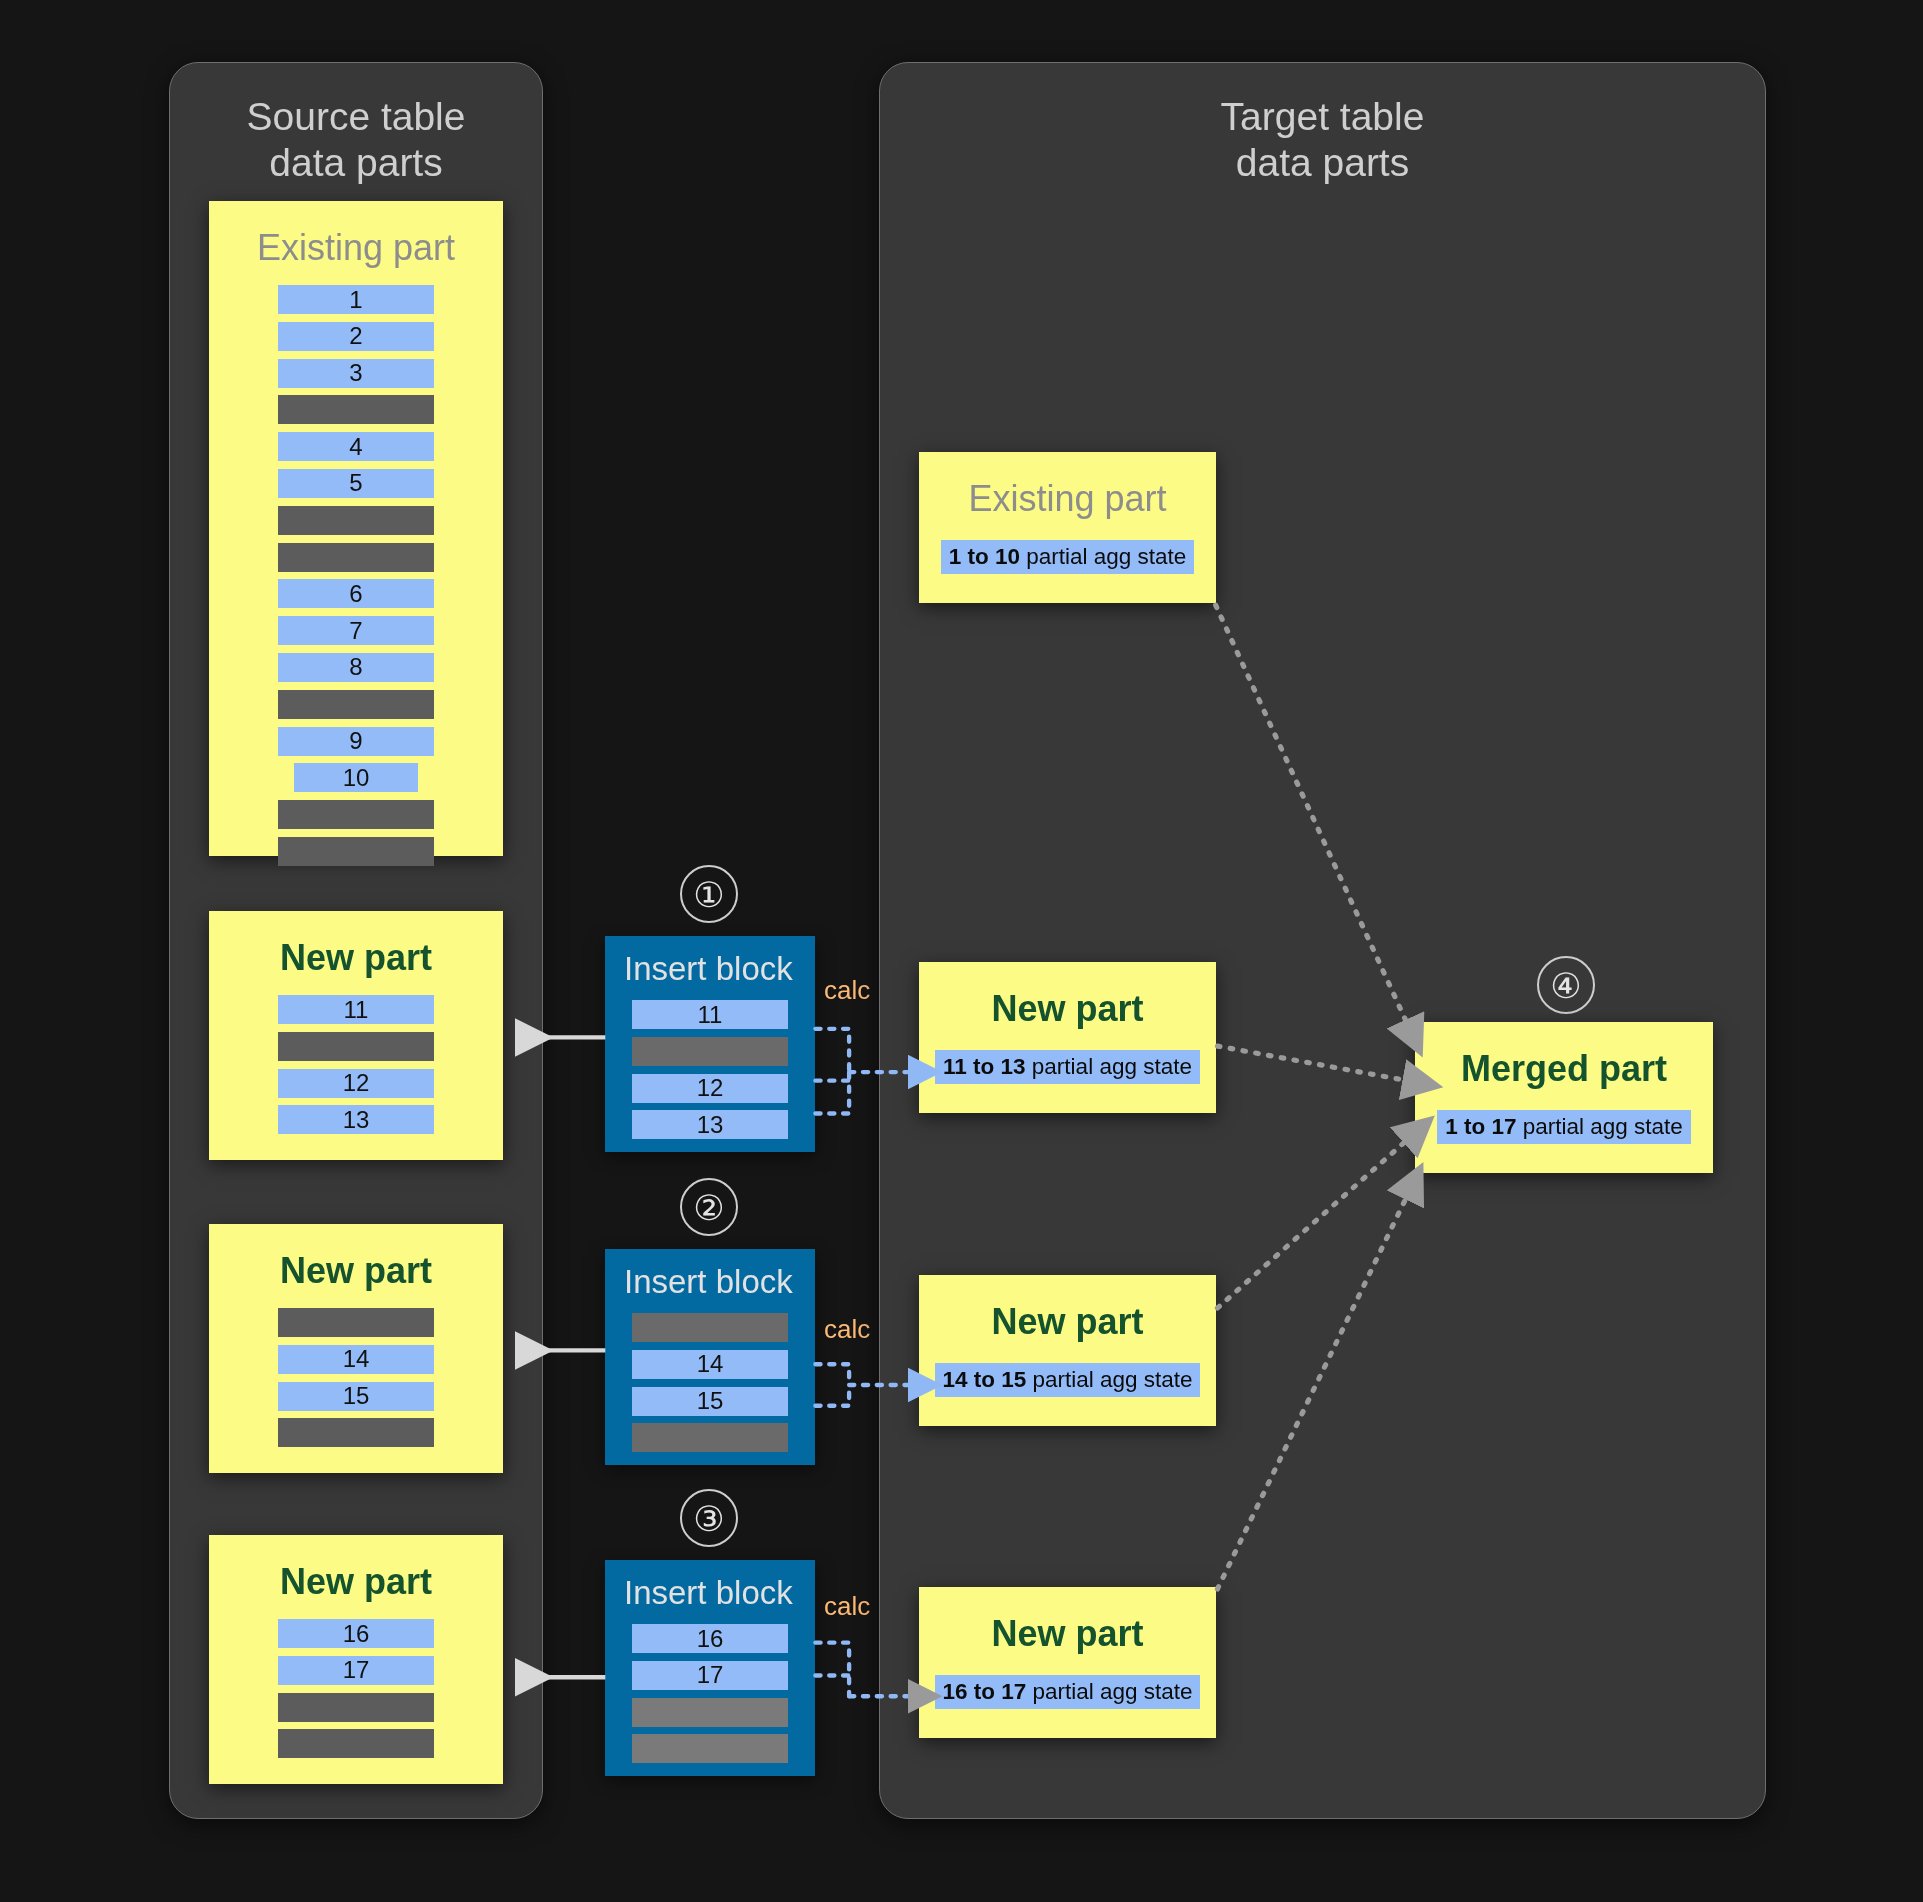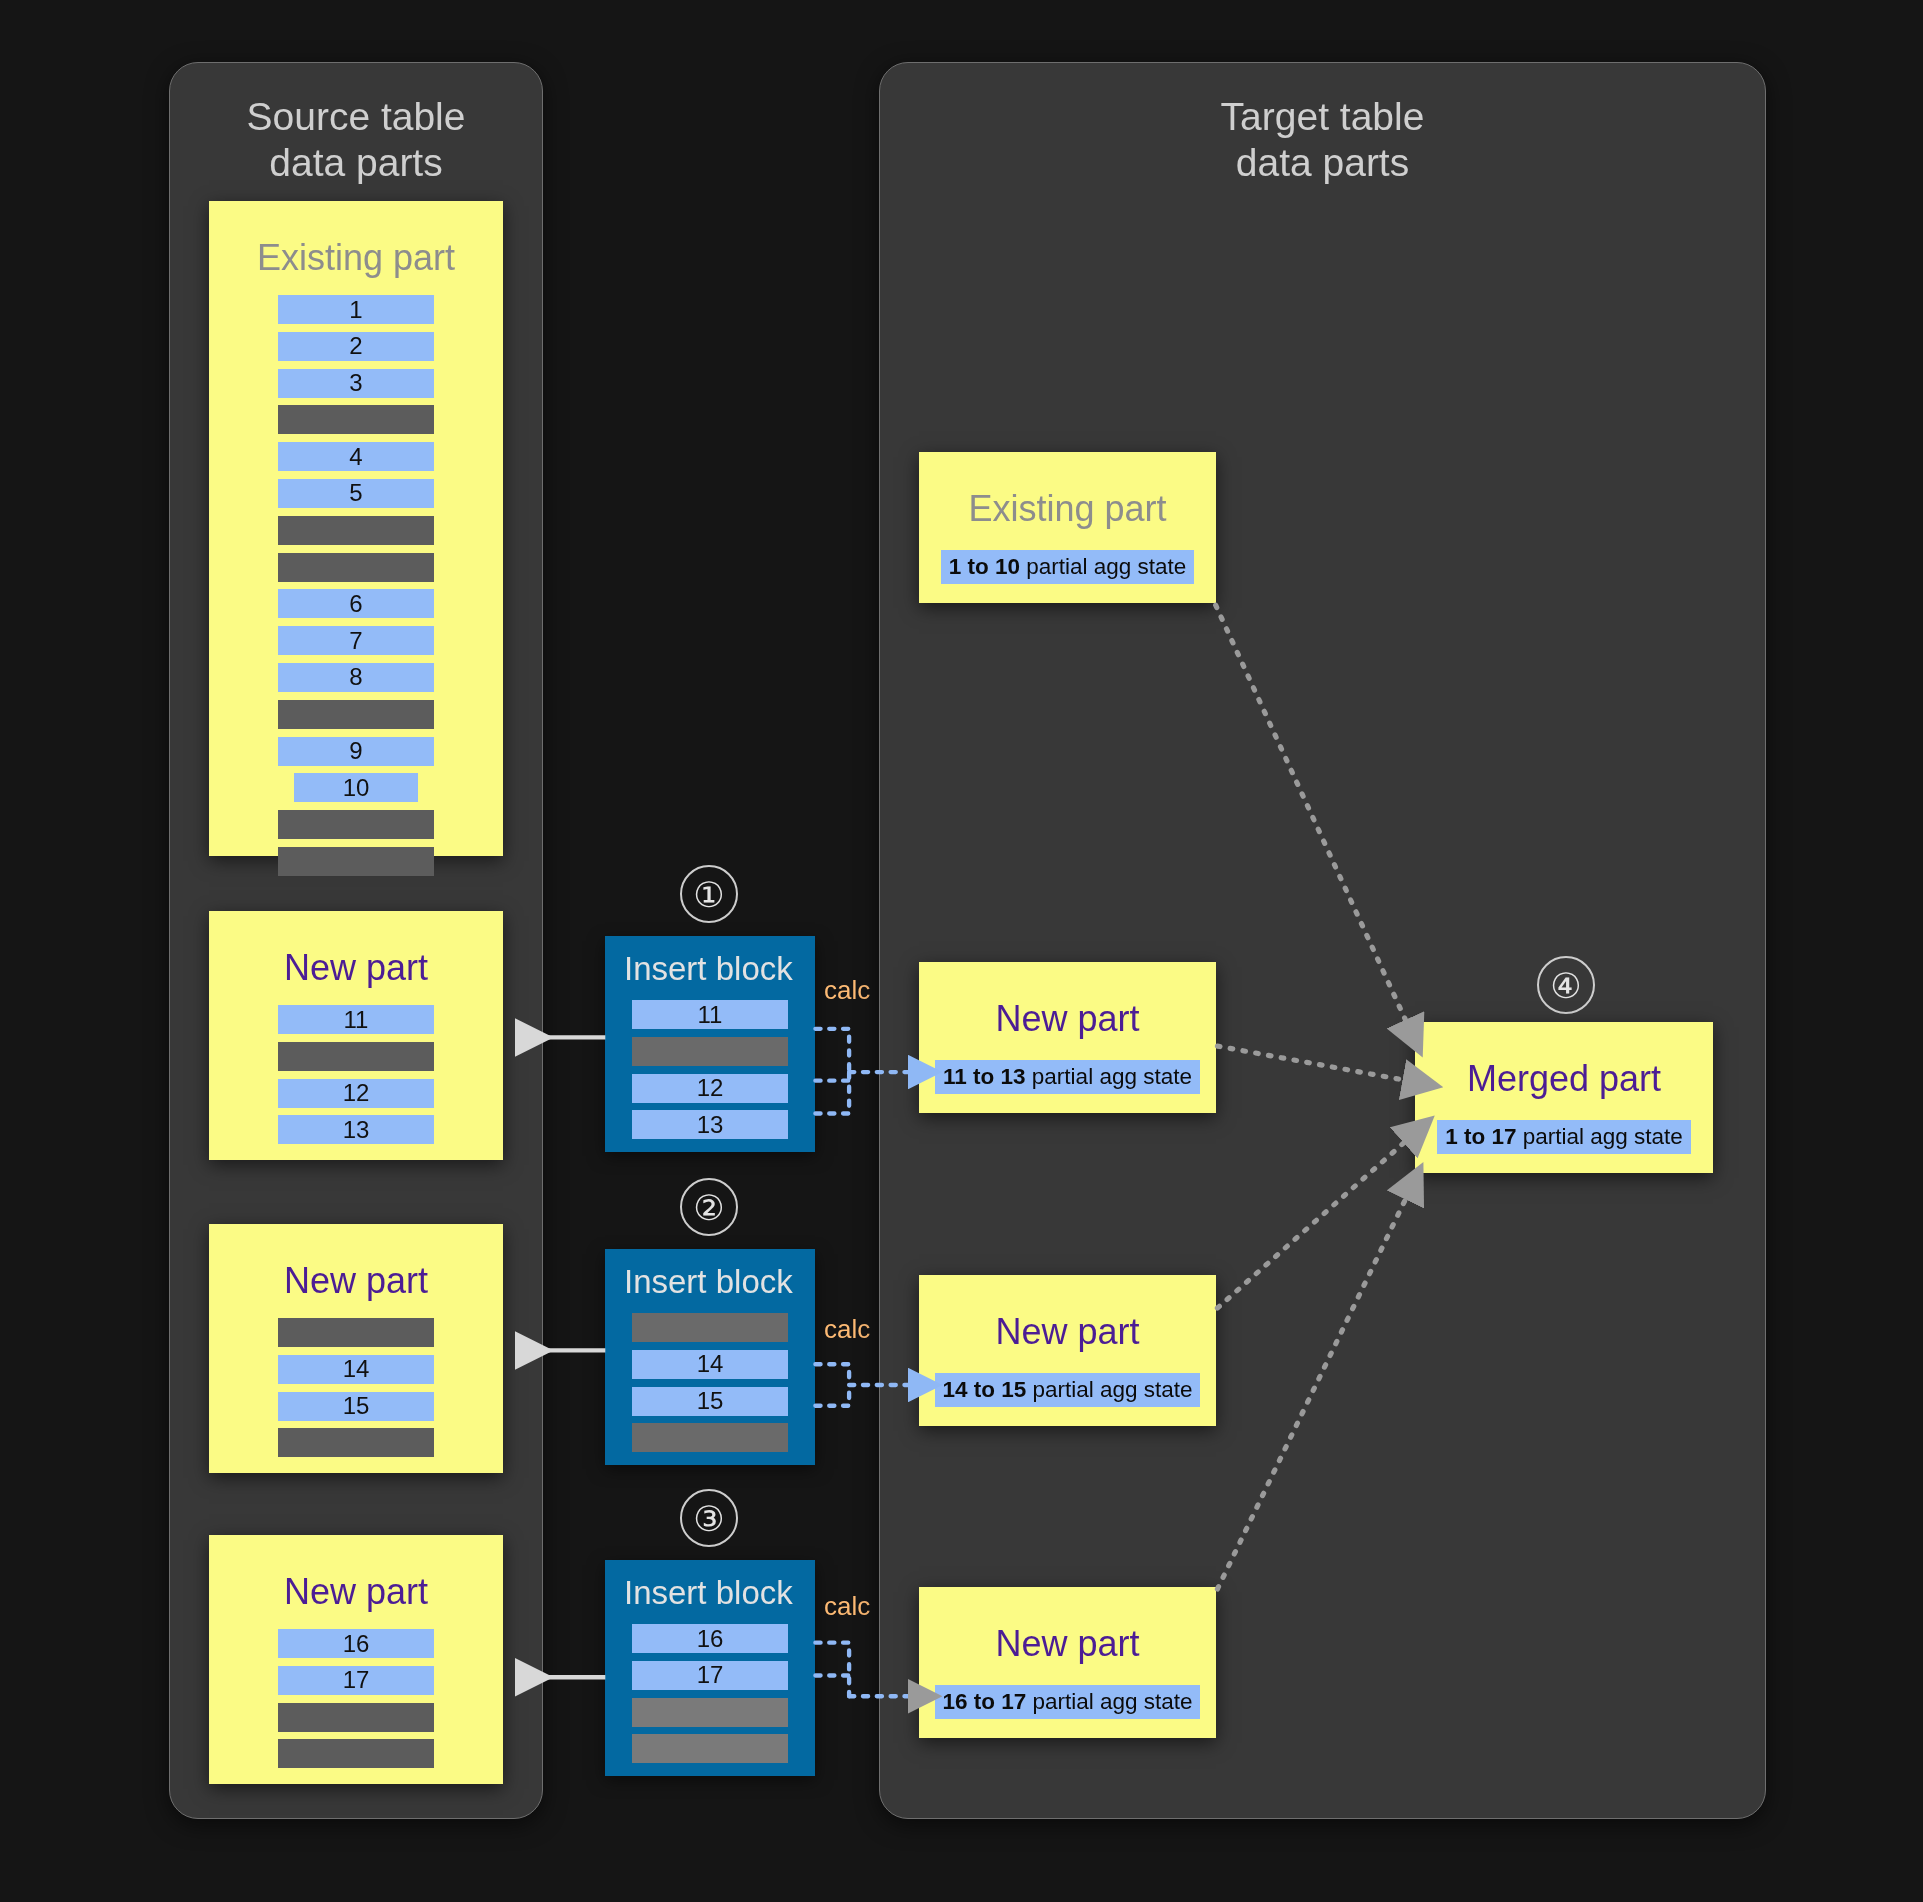--- a/index.html
+++ b/index.html
@@ -29,24 +29,24 @@
   #target-panel{left:879px;top:62px;width:885px;height:1755px;}
 
   
   .ypart{
     position:absolute;
     background:#fbfb85;
     box-shadow:0 5.2px 17.3px rgba(0,0,0,.55);
   }
   .ypart-title{
     text-align:center;font-size:36px;line-height:1;
-    padding-top:39px;
+    padding-top:29px;
   }
   .ypart-title.dim{color:#8d8d8d;}
-  .ypart-title.strong{color:#4c1d95;font-weight:400;}
+  .ypart-title.strong{color:#14532d;font-weight:700;}
 
   .rows{margin-top:19px;}
   .row{
     height:29px;margin:0 auto 7.8px auto;
     display:flex;align-items:center;justify-content:center;
     font-size:24px;color:#111;
   }
   .row.blue{background:#93bbf8;}
   .row.gray{background:#5c5c5c;}
 

